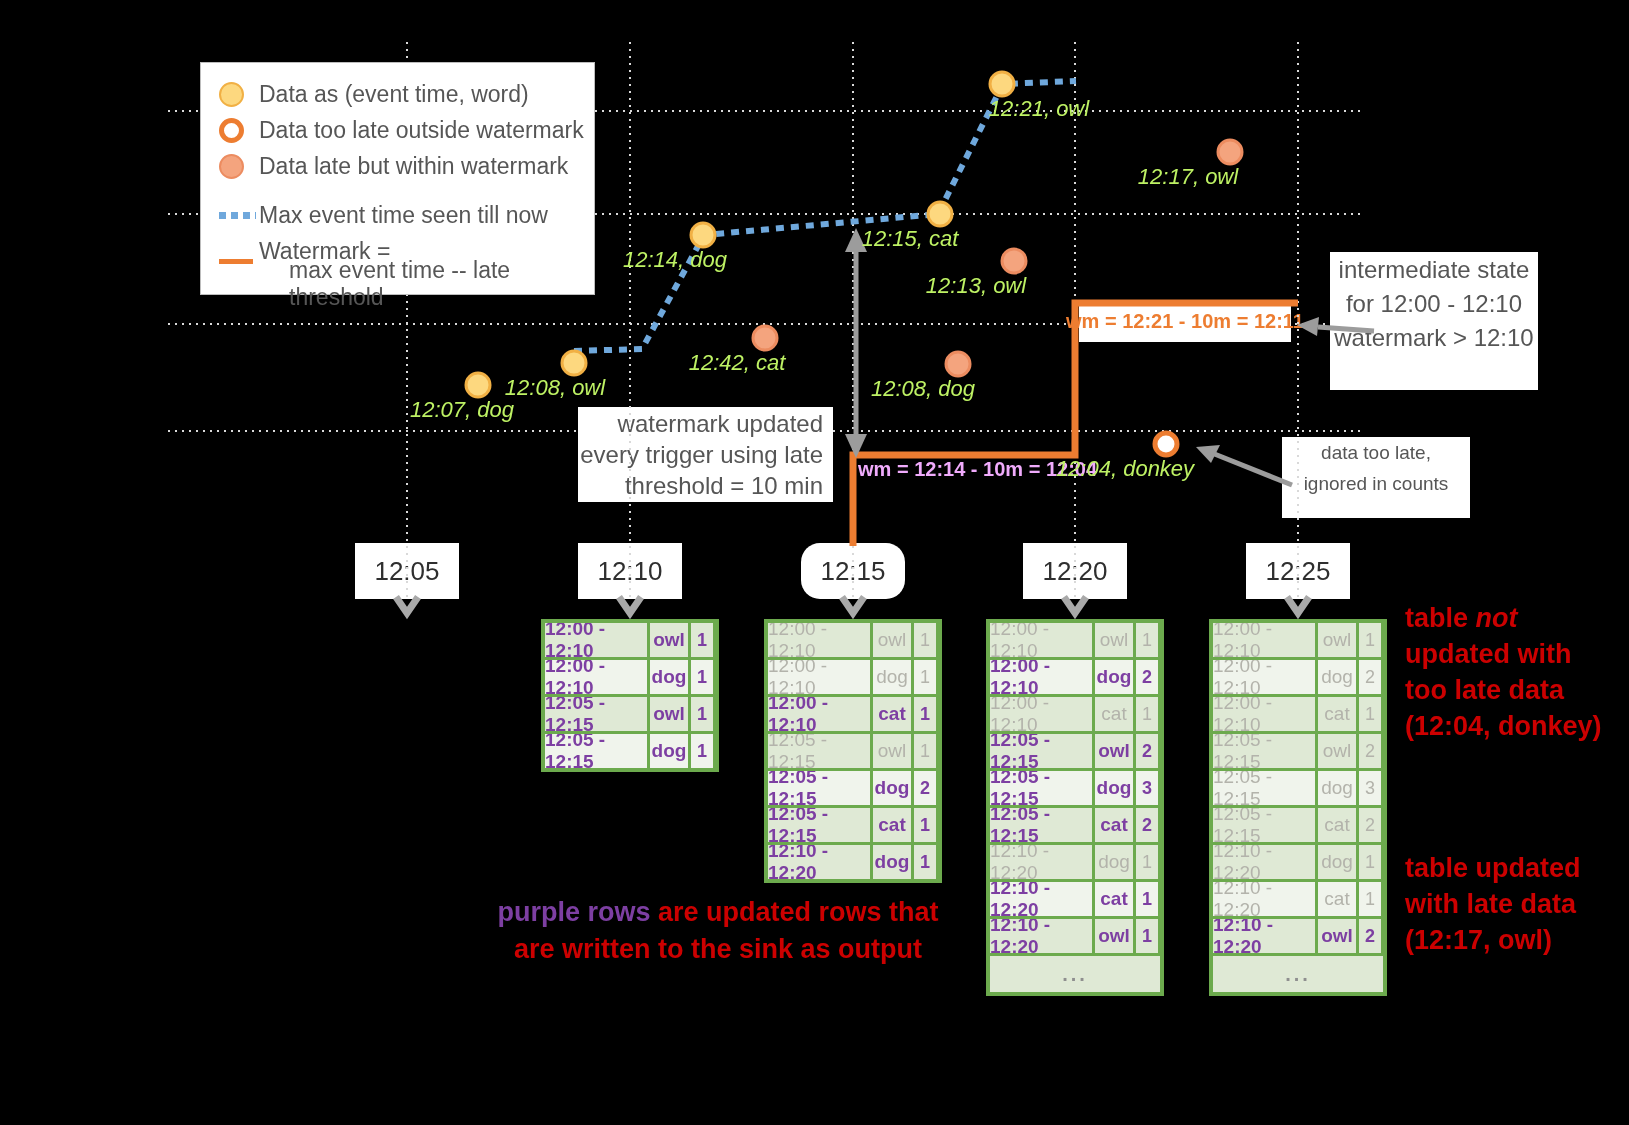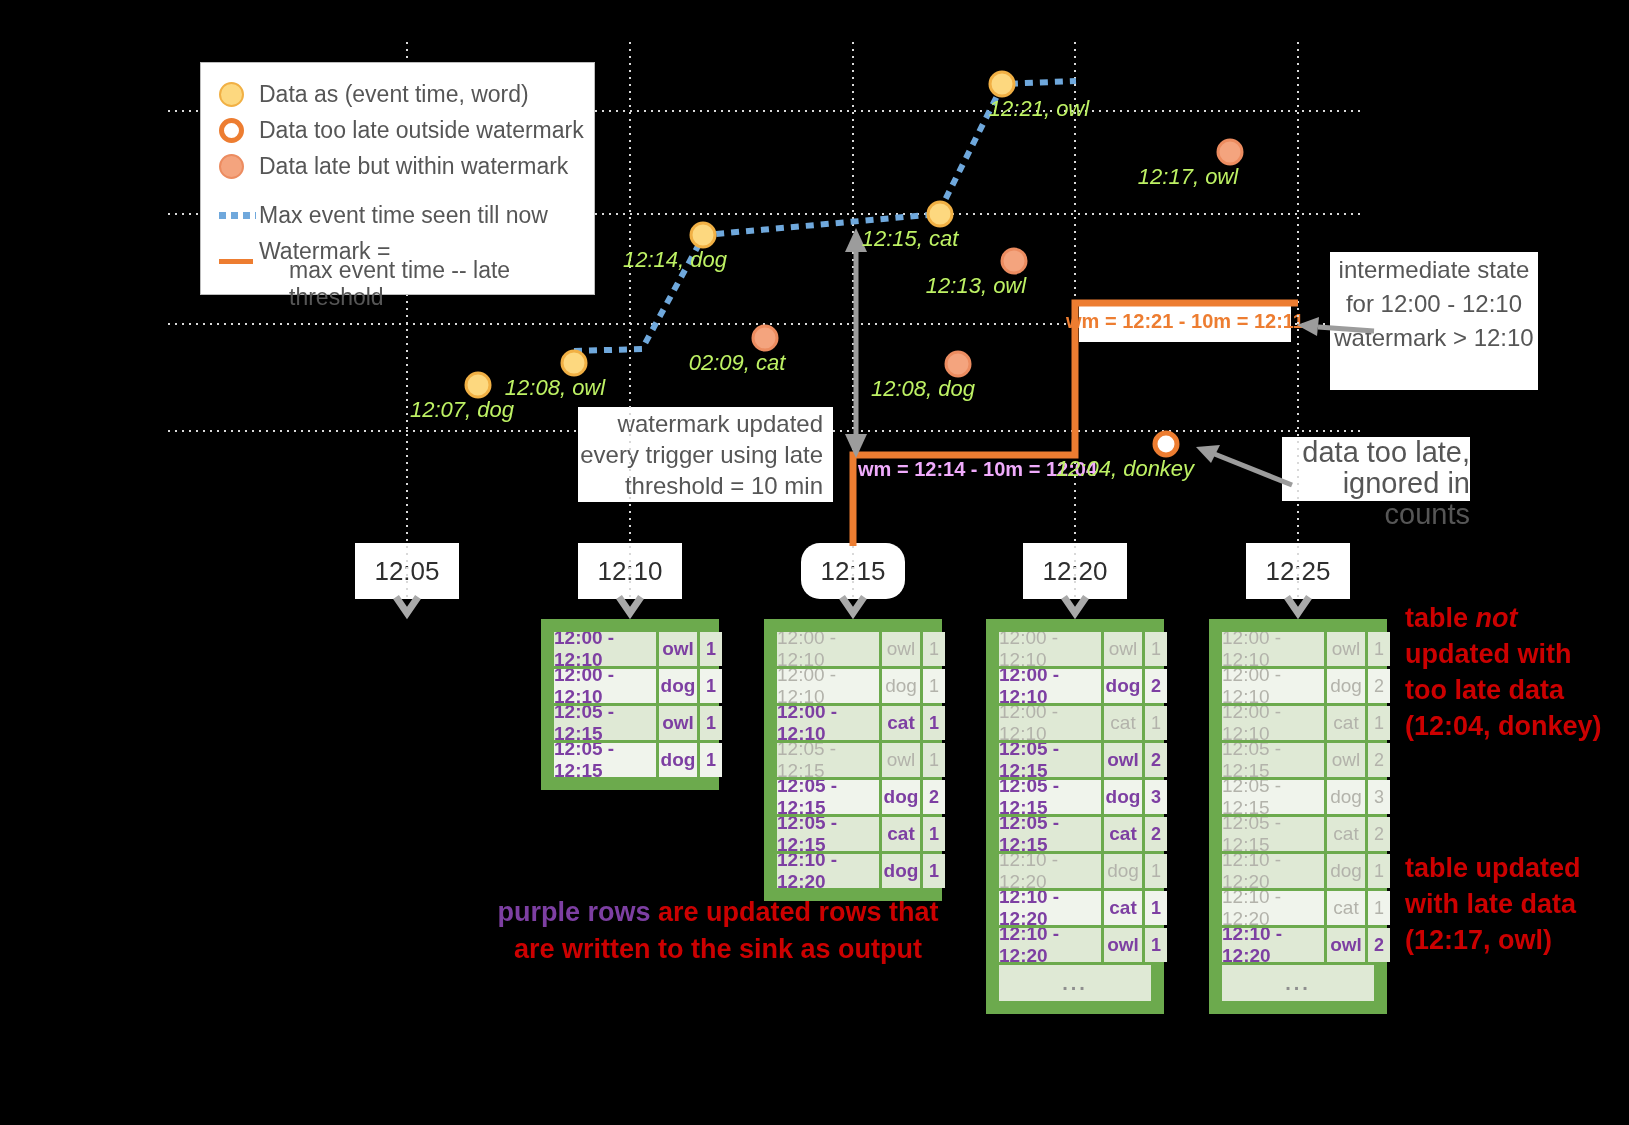--- a/index.html
+++ b/index.html
@@ -22,40 +22,40 @@
   .lcirc.toolate{background:#fff;border:5px solid #ed7d31;}
   .lblue{width:37px;height:7px;background:repeating-linear-gradient(90deg,#6fa8dc 0 7px,transparent 7px 12px);}
   .lorange{width:34px;height:5px;background:#ed7d31;margin-top:20px;}
   .lspacer{height:13px;}
   .lindent{margin-left:70px;height:30px;display:flex;align-items:center;}
 
   #wm-updated-box{left:578px;top:407px;width:255px;height:95px;z-index:1;
     font-size:24px;line-height:31px;text-align:right;padding:1px 10px 0 0;box-sizing:border-box;}
   #intermediate-box{left:1330px;top:252px;width:208px;height:138px;z-index:1;
     font-size:24px;line-height:34px;text-align:center;padding-top:1px;box-sizing:border-box;}
-  #toolate-box{left:1282px;top:437px;width:188px;height:64px;z-index:1;
-    font-size:29px;line-height:31px;text-align:right;box-sizing:border-box;}
+  #toolate-box{left:1282px;top:437px;width:188px;height:81px;z-index:1;
+    font-size:19px;line-height:31px;text-align:center;box-sizing:border-box;}
 
   
   .wm-label{position:absolute;font-size:20px;font-weight:700;color:#f0abfc;white-space:nowrap;}
   #wm-low{left:858px;top:458px;z-index:3;}
   #wm-high{left:1079px;top:300px;width:212px;height:42px;background:#fff;z-index:1;color:#ed7d31;
     display:flex;align-items:center;justify-content:center;}
 
   
   .pt{position:absolute;width:27px;height:27px;border-radius:50%;box-sizing:border-box;
       transform:translate(-50%,-50%);z-index:3;}
   .pt.ontime{background:#fdd87f;border:3px solid #f1b044;}
   .pt.late{background:#f4a47e;border:3px solid #ec8c60;}
   .pt.toolate{background:#fff;border:5px solid #ed7d31;}
   .ptlabel{position:absolute;transform:translateX(-50%);font-size:22px;color:#bef264;
     white-space:nowrap;z-index:3;font-style:italic;}
 
   
-  .gtable{position:absolute;top:619px;width:178px;background:#6caa4d;padding:13px;box-sizing:border-box;
+  .gtable{position:absolute;top:619px;width:178px;background:#6caa4d;padding:4px;box-sizing:border-box;
     display:flex;flex-direction:column;gap:3px;z-index:3;}
   .grow{display:flex;gap:3px;height:34px;flex:0 0 34px;}
   .gcell{display:flex;align-items:center;justify-content:center;font-size:19px;overflow:hidden;}
   .c-time{width:102px;flex:0 0 102px;}
   .c-word{width:38px;flex:0 0 38px;}
   .c-count{width:22px;flex:0 0 22px;font-size:18px;}
   .shadeA{background:#dfe9d5;}
   .shadeB{background:#f0f4ec;}
   .rowtext-updated{color:#7d3fa2;font-weight:700;}
   .rowtext-old{color:#b3b3ab;font-weight:400;}
@@ -147,21 +147,21 @@
   <div class="wm-label" id="wm-low">wm = 12:14 - 10m = 12:04</div>
 
   <div id="points-layer">
       <div class="pt ontime" style="left: 478px; top: 385px;"></div>
       <div class="ptlabel" style="left: 462px; top: 397px;">12:07, dog</div>
       <div class="pt ontime" style="left: 574px; top: 363px;"></div>
       <div class="ptlabel" style="left: 555px; top: 375px;">12:08, owl</div>
       <div class="pt ontime" style="left: 703px; top: 235px;"></div>
       <div class="ptlabel" style="left: 675px; top: 247px;">12:14, dog</div>
       <div class="pt late" style="left: 765px; top: 338px;"></div>
-      <div class="ptlabel" style="left: 737px; top: 350px;">02:09, cat</div>
+      <div class="ptlabel" style="left: 737px; top: 350px;">12:42, cat</div>
       <div class="pt ontime" style="left: 940px; top: 214px;"></div>
       <div class="ptlabel" style="left: 910px; top: 226px;">12:15, cat</div>
       <div class="pt late" style="left: 1014px; top: 261px;"></div>
       <div class="ptlabel" style="left: 976px; top: 273px;">12:13, owl</div>
       <div class="pt late" style="left: 958px; top: 364px;"></div>
       <div class="ptlabel" style="left: 923px; top: 376px;">12:08, dog</div>
       <div class="pt ontime" style="left: 1002px; top: 84px;"></div>
       <div class="ptlabel" style="left: 1039px; top: 96px;">12:21, owl</div>
       <div class="pt late" style="left: 1230px; top: 152px;"></div>
       <div class="ptlabel" style="left: 1188px; top: 164px;">12:17, owl</div>

